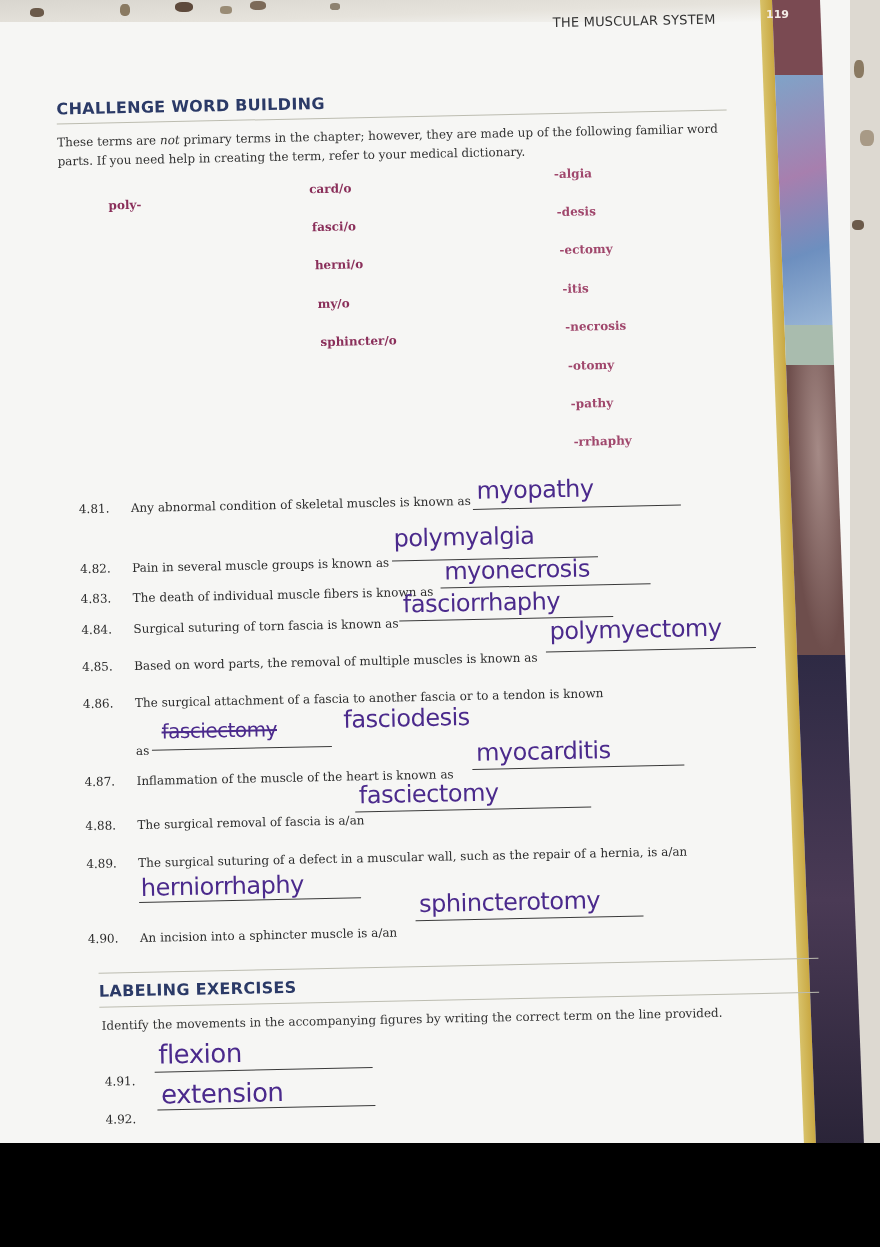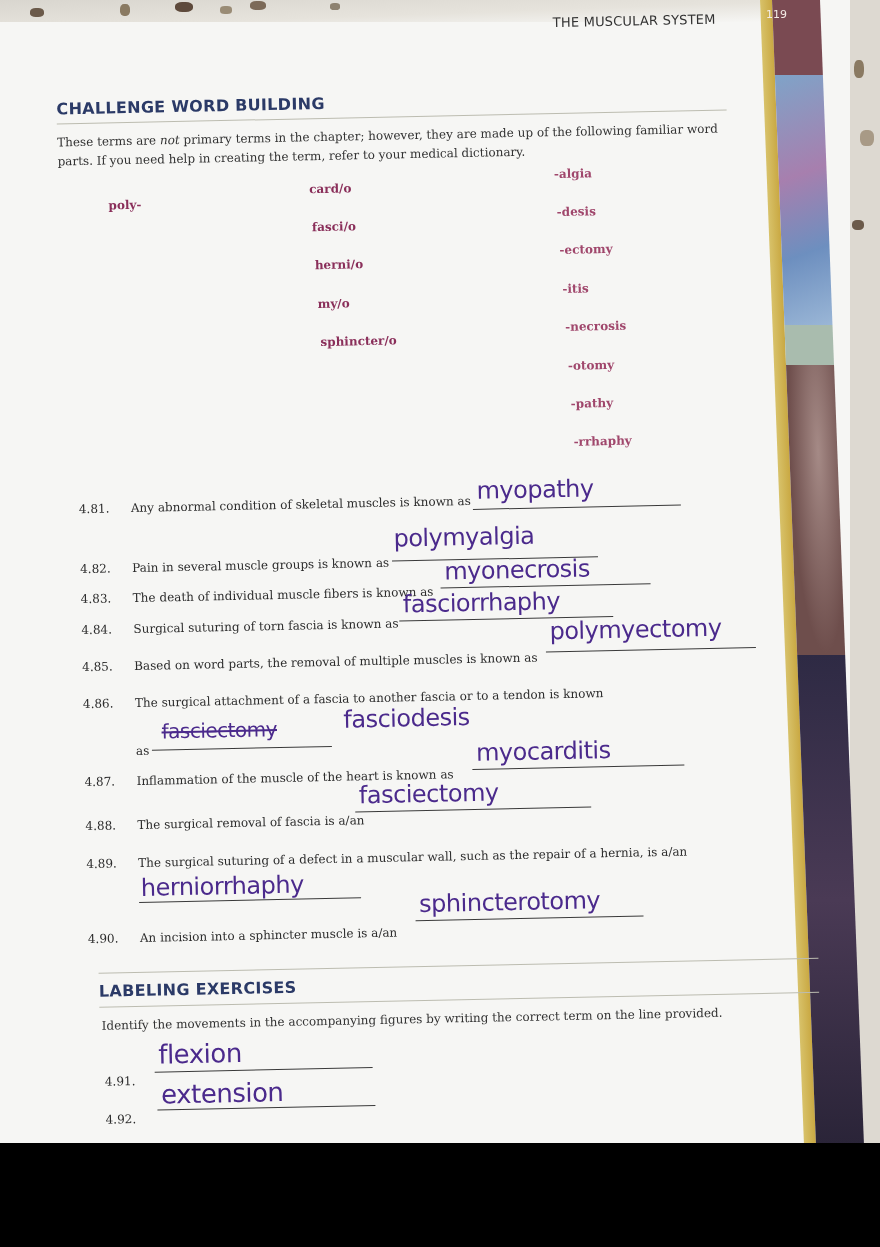--- a/index.html
+++ b/index.html
@@ -10,21 +10,21 @@
   .terrazzo-top .chip { position:absolute; border-radius:40%; }
   .terrazzo-right { position:absolute; right:0; top:0; width:30px; height:1143px; background:#ddd9d1; }
   .terrazzo-right .chip { position:absolute; border-radius:40%; }
   .band { position:absolute; top:0; left:760px; width:60px; height:1143px; transform:skewX(2.2deg); transform-origin:top left; }
   .band .gold { position:absolute; left:0; top:0; width:12px; height:100%; background:linear-gradient(90deg,#d8c26a,#c9a842); }
   .band .seg1 { position:absolute; left:12px; top:0; width:48px; height:75px; background:#7a4a52; }
   .band .seg2 { position:absolute; left:12px; top:75px; width:48px; height:250px; background:linear-gradient(160deg,#7fa3c8,#a77fae 40%,#6d8fbf 70%,#9ab6d6); }
   .band .seg3 { position:absolute; left:12px; top:325px; width:48px; height:40px; background:#a9bcae; }
   .band .seg4 { position:absolute; left:12px; top:365px; width:48px; height:290px; background:radial-gradient(ellipse at 60% 30%, #a58a86, #6e4e4c 70%); }
   .band .seg5 { position:absolute; left:12px; top:655px; width:48px; height:490px; background:linear-gradient(180deg,#2e2a44,#4a3a55 50%,#2a2438); }
-  .pagenum { position:absolute; left:766px; top:8px; font-family:"DejaVu Sans", sans-serif; font-weight:normal; font-size:11px; color:#f3ece6; }
+  .pagenum { position:absolute; left:766px; top:8px; font-family:"DejaVu Sans", sans-serif; font-weight:bold; font-size:11px; color:#f3ece6; }
   .content { position:absolute; left:0; top:0; width:880px; height:1143px; transform:rotate(-1.2deg); transform-origin:420px 560px; }
   .running-head { position:absolute; left:564px; top:18px; font-family:"DejaVu Sans", sans-serif; font-size:13px; color:#333; letter-spacing:0.2px; }
   .h2 { position:absolute; font-family:"DejaVu Sans", sans-serif; font-weight:bold; font-size:16px; color:#2b3a67; letter-spacing:0.3px; }
   .rule { position:absolute; height:1px; background:#bcbcb0; }
   .para { position:absolute; font-size:12px; line-height:19px; color:#333; width:680px; }
   .para em { font-style:italic; }
   .wp { position:absolute; font-weight:bold; font-size:12px; color:#8a2f5a; }
   .wp.light { color:#a0476c; font-weight:bold; }
   .q { position:absolute; left:80px; font-size:12px; color:#2c2c2c; white-space:nowrap; }
   .q .num { display:inline-block; width:52px; }

